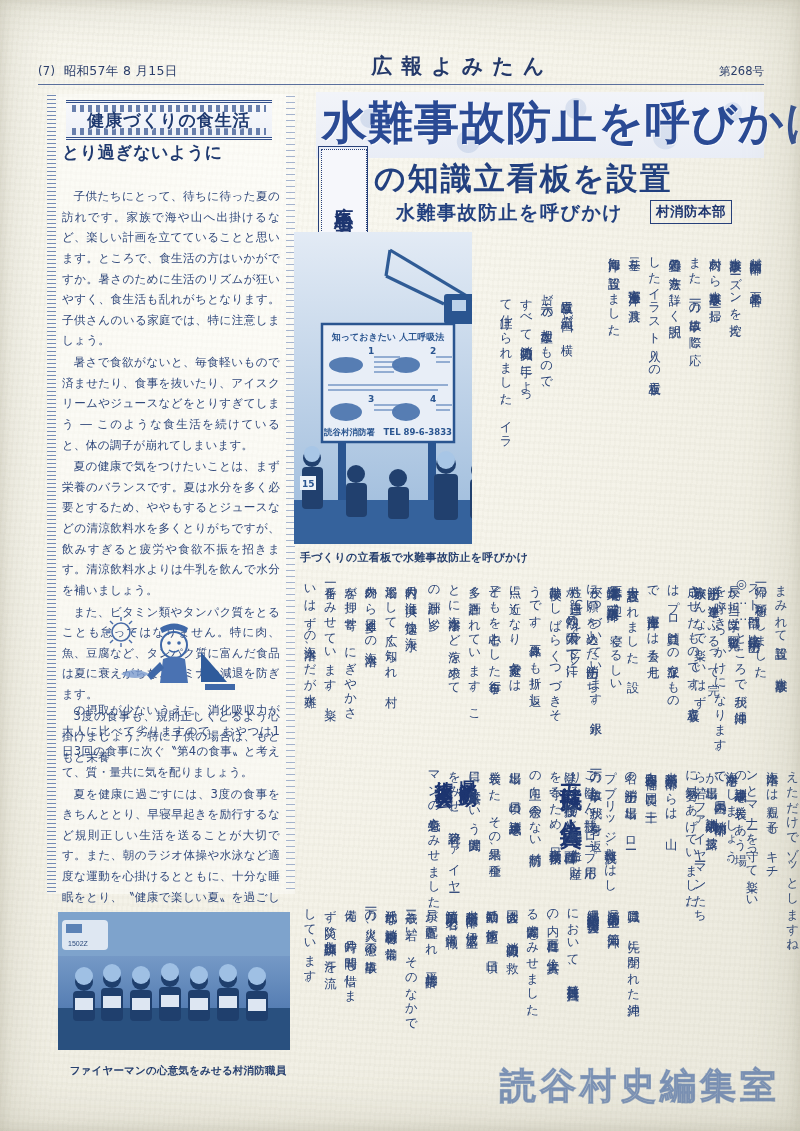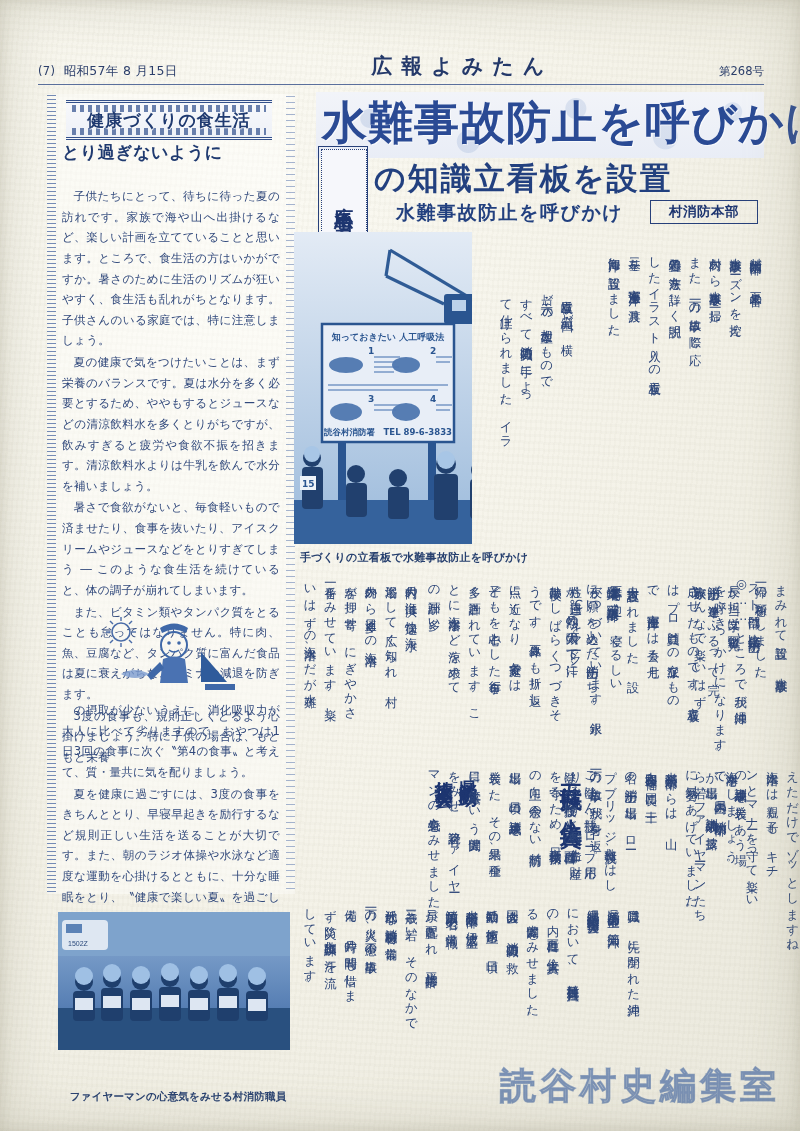--- a/index.html
+++ b/index.html
@@ -100,21 +100,21 @@
   
   .photoA{
     position:absolute;left:58px;top:912px;width:232px;height:138px;
     overflow:hidden;background:#2f5b95;
   }
   .photoB{
     position:absolute;left:294px;top:232px;width:178px;height:312px;
     overflow:hidden;background:#2a5590;
   }
   .pcapA{
-    position:absolute;left:58px;top:1090px;width:240px;
+    position:absolute;left:58px;top:1064px;width:240px;
     font-size:10.5px;color:#27406f;text-align:center;letter-spacing:.2px;font-weight:700;
   }
   .pcapB{
     position:absolute;left:300px;top:550px;width:270px;
     font-size:11px;color:#27406f;letter-spacing:.3px;font-weight:700;
   }
 
   
   .hl-band{
     position:absolute;left:316px;top:92px;width:448px;height:66px;
@@ -149,21 +149,21 @@
   .hl2{
     position:absolute;left:374px;top:158px;
     font-size:31px;font-weight:700;color:#22407f;letter-spacing:2px;white-space:nowrap;
   }
   .hl3{
     position:absolute;left:396px;top:200px;
     font-size:19px;font-weight:700;color:#22407f;letter-spacing:1.5px;white-space:nowrap;
   }
   .hl-org{
     position:absolute;left:650px;top:200px;
-    border:1.4px solid #27407a;padding:2px 18px;
+    border:1.4px solid #27407a;padding:2px 5px;
     font-size:13.5px;font-weight:700;color:#1d3570;letter-spacing:.5px;white-space:nowrap;
   }
 
   
   .vblock{position:absolute;display:flex;flex-direction:row-reverse;gap:0;}
   .vcol{
     writing-mode:vertical-rl;text-orientation:upright;
     font-size:12.4px;line-height:1.63;color:#2c4578;letter-spacing:1.1px;
     white-space:nowrap;overflow:hidden;
   }
@@ -236,22 +236,22 @@
     <div class="deco b"></div>
     <span>健康づくりの食生活</span>
   </div>
 
   <div class="lsub">
     <div>とり過ぎないように</div>
   </div>
 
   <div class="lbody" id="lbody1">
       <p>子供たちにとって、待ちに待った夏の訪れです。家族で海や山へ出掛けるなど、楽しい計画を立てていることと思います。ところで、食生活の方はいかがですか。暑さのために生活のリズムが狂いやすく、食生活も乱れがちとなります。子供さんのいる家庭では、特に注意しましょう。</p>
+      <p>暑さで食欲がないと、毎食軽いもので済ませたり、食事を抜いたり、アイスクリームやジュースなどをとりすぎてしまう ― このような食生活を続けていると、体の調子が崩れてしまいます。</p>
       <p>夏の健康で気をつけたいことは、まず栄養のバランスです。夏は水分を多く必要とするため、ややもするとジュースなどの清涼飲料水を多くとりがちですが、飲みすぎると疲労や食欲不振を招きます。清涼飲料水よりは牛乳を飲んで水分を補いましょう。</p>
-      <p>暑さで食欲がないと、毎食軽いもので済ませたり、食事を抜いたり、アイスクリームやジュースなどをとりすぎてしまう ― このような食生活を続けていると、体の調子が崩れてしまいます。</p>
       <p>また、ビタミン類やタンパク質をとることも怠ってはなりません。特に肉、魚、豆腐など、タンパク質に富んだ食品は夏に衰えがちなスタミナの減退を防ぎます。</p>
       <p>3度の食事も、規則正しくとるよう心掛けましょう。特に子供の場合は、もともと栄養</p>
     </div>
 
   <svg class="kidart" viewBox="0 0 135 80">
     <circle cx="16" cy="20" r="9" fill="none" stroke="#4a6ca8" stroke-width="1.6"></circle>
     <g stroke="#4a6ca8" stroke-width="1.4">
       <line x1="16" y1="5" x2="16" y2="9"></line>
         <line x1="16" y1="31" x2="16" y2="35"></line>
       <line x1="1" y1="20" x2="5" y2="20"></line>

